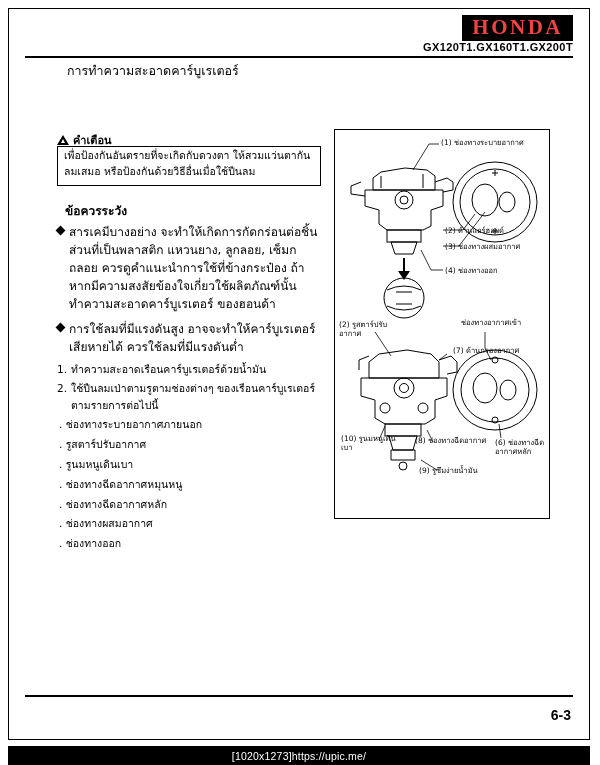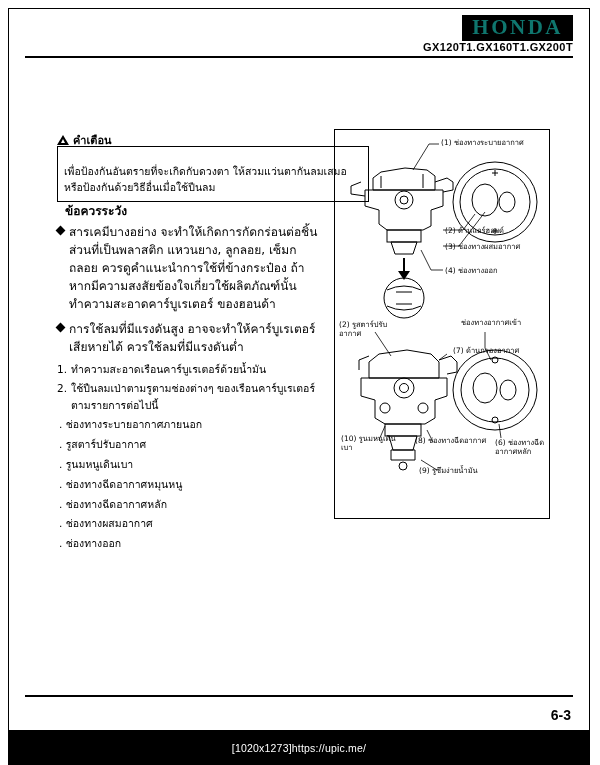--- a/index.html
+++ b/index.html
@@ -31,21 +31,21 @@
     left: 0;
     top: 0;
     width: 100%;
     height: 46px;
   }
   .honda-logo {
     position: absolute;
     right: 16px;
     top: 6px;
     background: #000;
-    color: #0f766e;
+    color: #ef4444;
     font-family: "Liberation Serif", serif;
     font-weight: bold;
     font-size: 21px;
     letter-spacing: 2.5px;
     padding: 1px 10px 3px 10px;
     line-height: 1.05;
   }
   .model-line {
     position: absolute;
     right: 16px;
@@ -101,24 +101,24 @@
     width: 0;
     height: 0;
     border-left: 2.5px solid transparent;
     border-right: 2.5px solid transparent;
     border-bottom: 4px solid #fff;
   }
   .warn-box {
     position: absolute;
     left: 48px;
     top: 137px;
-    width: 312px;
+    width: 264px;
     border: 1px solid #000;
     box-sizing: border-box;
-    padding: 16px 6px 5px 6px;
+    padding: 0 6px 5px 6px;
     font-size: 10.5px;
     line-height: 1.55;
   }
   
   .caution-head {
     position: absolute;
     left: 56px;
     top: 192px;
     font-size: 12px;
     font-weight: bold;
@@ -194,21 +194,21 @@
     font-family: "Liberation Sans", sans-serif;
     font-weight: bold;
     font-size: 14px;
   }
   
   .watermark {
     position: absolute;
     left: 8px;
     bottom: 0px;
     width: 582px;
-    height: 35px;
+    height: 19px;
     background: #000;
     color: #fff;
     font-family: "Liberation Sans", sans-serif;
     font-size: 10.5px;
     display: flex;
     align-items: center;
     justify-content: center;
     letter-spacing: 0.2px;
   }
   svg { display: block; }
@@ -217,20 +217,21 @@
 <body>
 
 <div class="page">
 
   <div class="header-wrap">
     <div class="honda-logo">HONDA</div>
     <div class="model-line">GX120T1.GX160T1.GX200T</div>
   </div>
   <div class="header-rule"></div>
 
+  <div class="section-title">การทำความสะอาดคาร์บูเรเตอร์</div>
 
   <div class="warn-head">
     <span class="tri"></span>
     <span>คำเตือน</span>
   </div>
   <div class="warn-box">
     <span>เพื่อป้องกันอันตรายที่จะเกิดกับดวงตา ให้สวมแว่นตากันลมเสมอ หรือป้องกันด้วยวิธีอื่นเมื่อใช้ปืนลม</span>
   </div>
 
   <div class="caution-head">ข้อควรระวัง</div>

